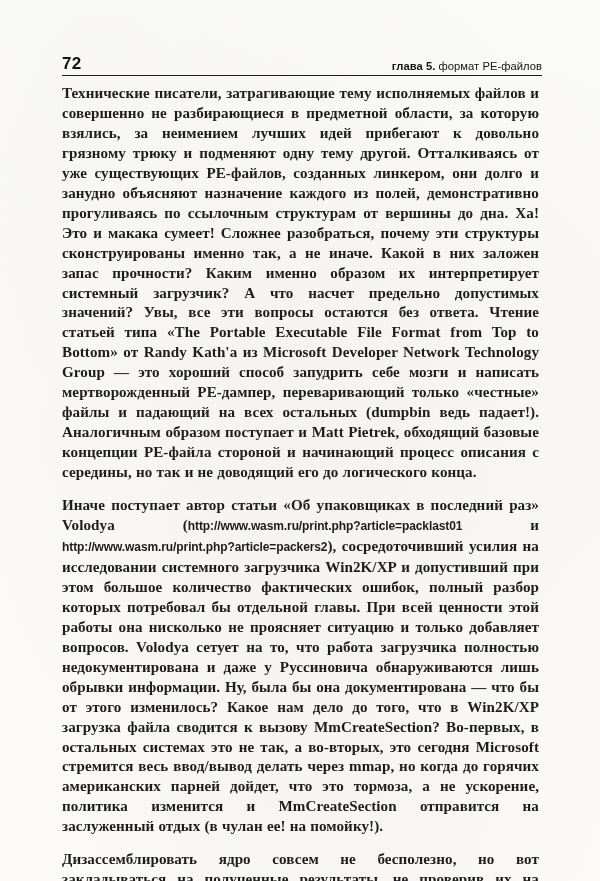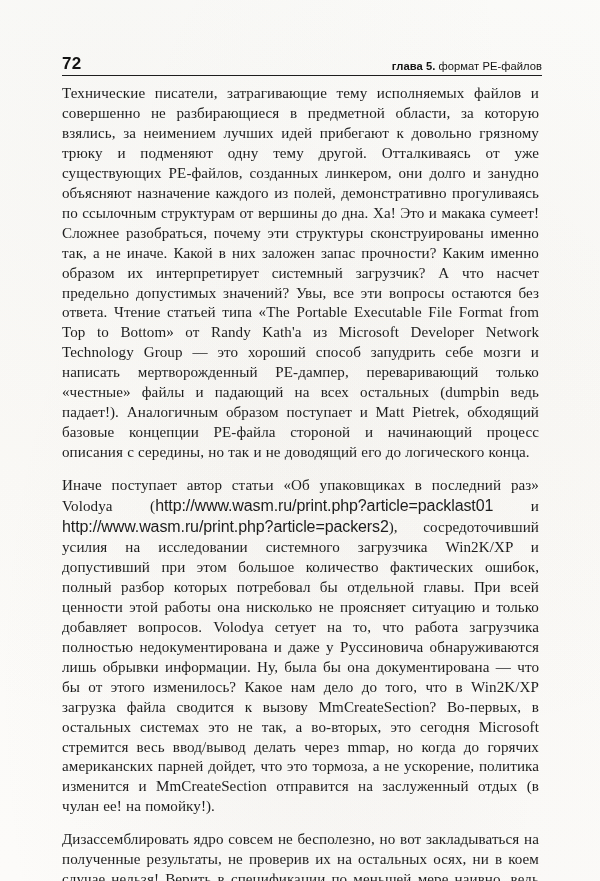--- a/index.html
+++ b/index.html
@@ -77,27 +77,28 @@
   p.para {
     margin: 0 0 13px 0;
     font-size: 15.1px;
     line-height: 19.95px;
     text-align: justify;
     text-justify: inter-word;
     word-spacing: 0.02em;
     letter-spacing: 0.005em;
     color: #1d1d1d;
     hyphens: manual;
+    font-weight: bold;
   }
   p.para:last-child {
     margin-bottom: 0;
   }
   .url {
     font-family: "Liberation Sans", "DejaVu Sans", sans-serif;
-    font-size: 16px;
+    font-size: 12px;
     letter-spacing: -0.1px;
     color: #1c1c1c;
   }
 </style>
 </head>
 <body>
 
 <div class="page">
 
   <div class="runhead">

